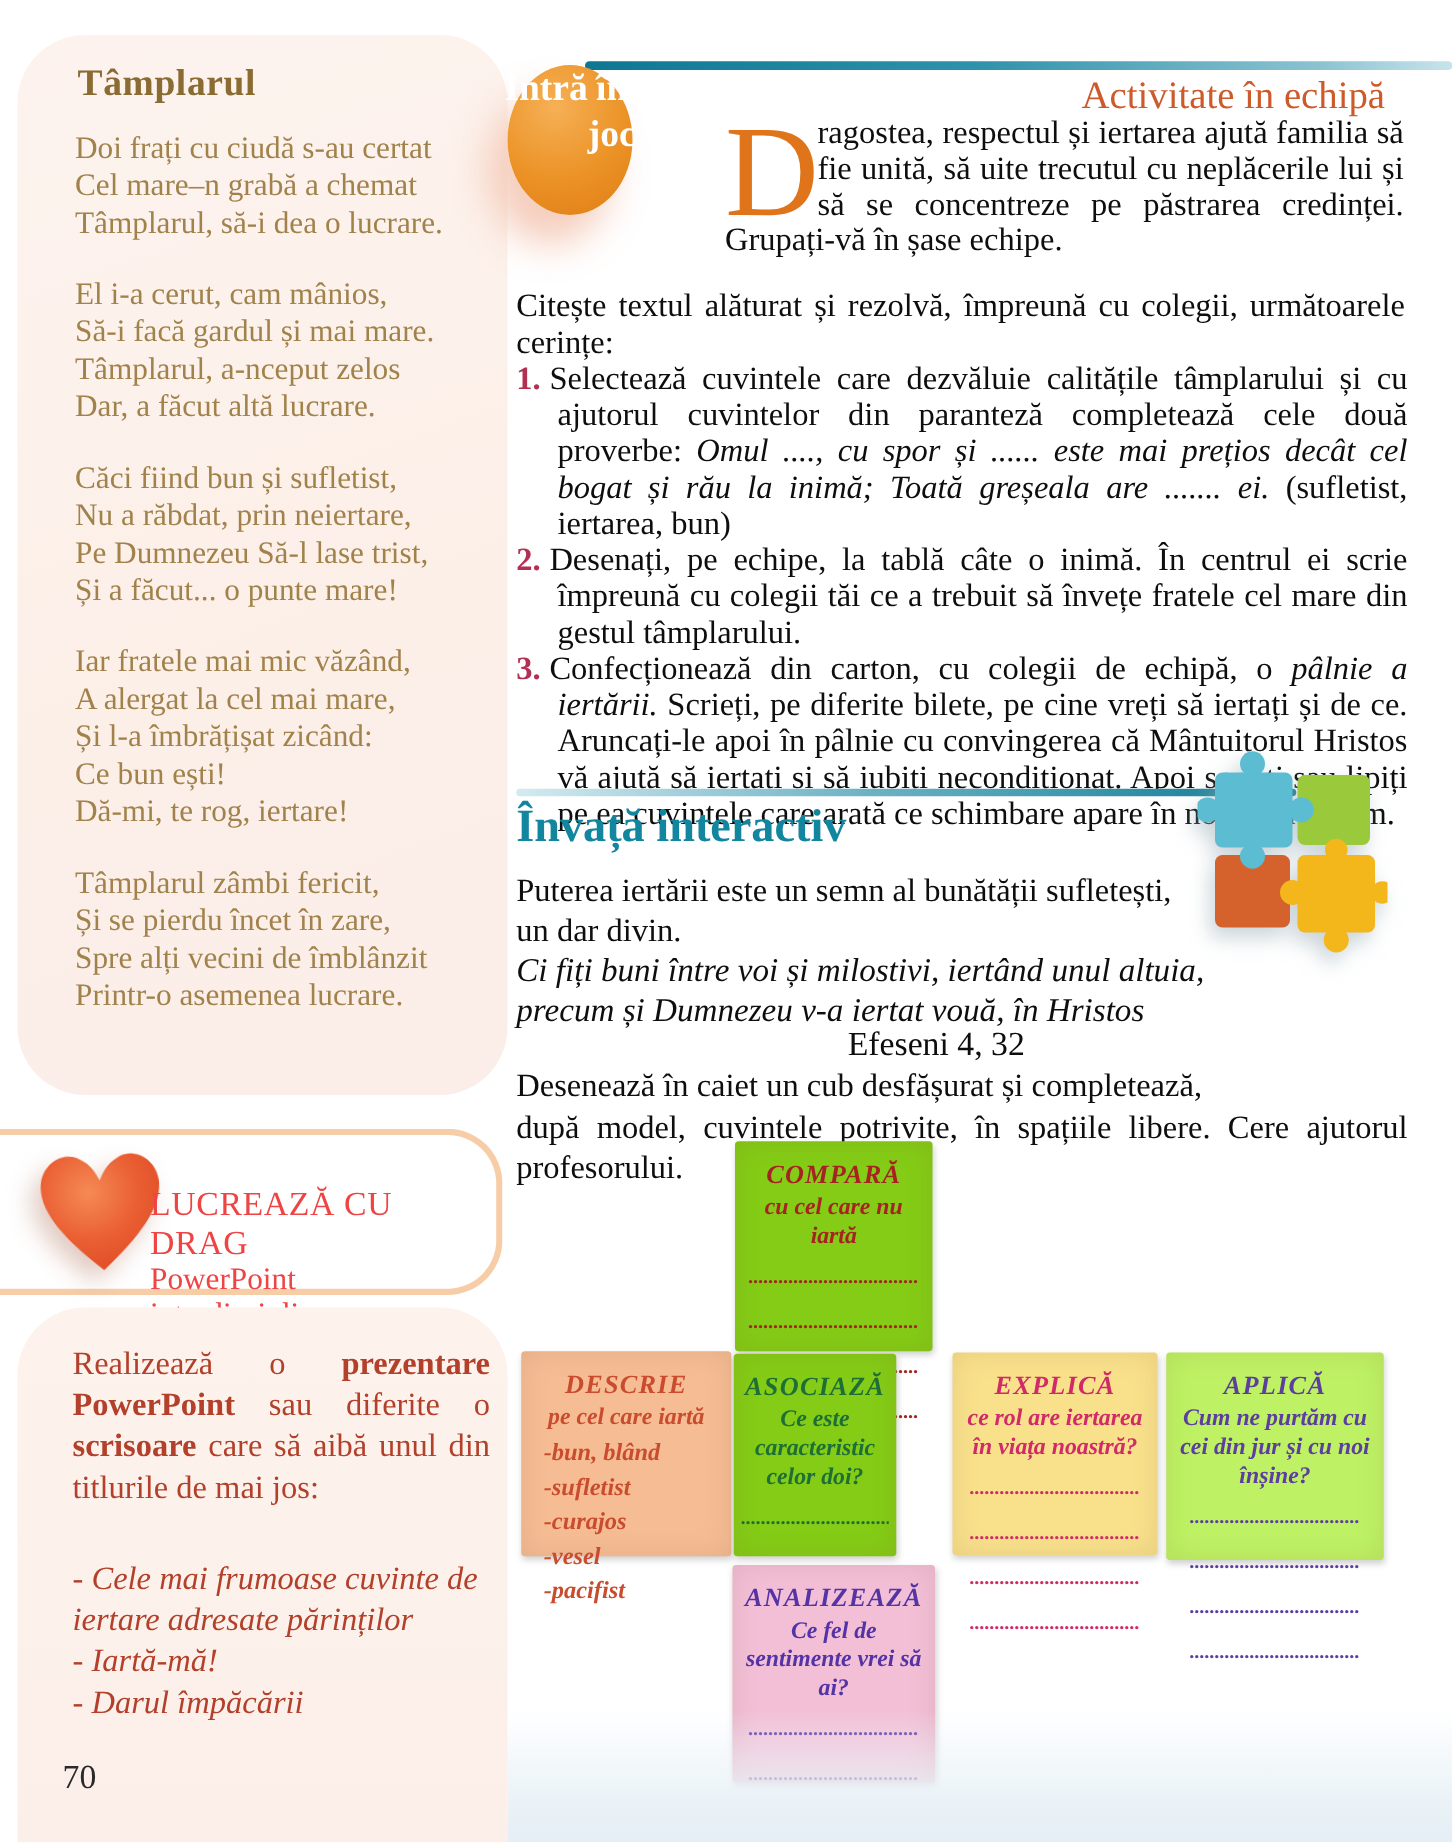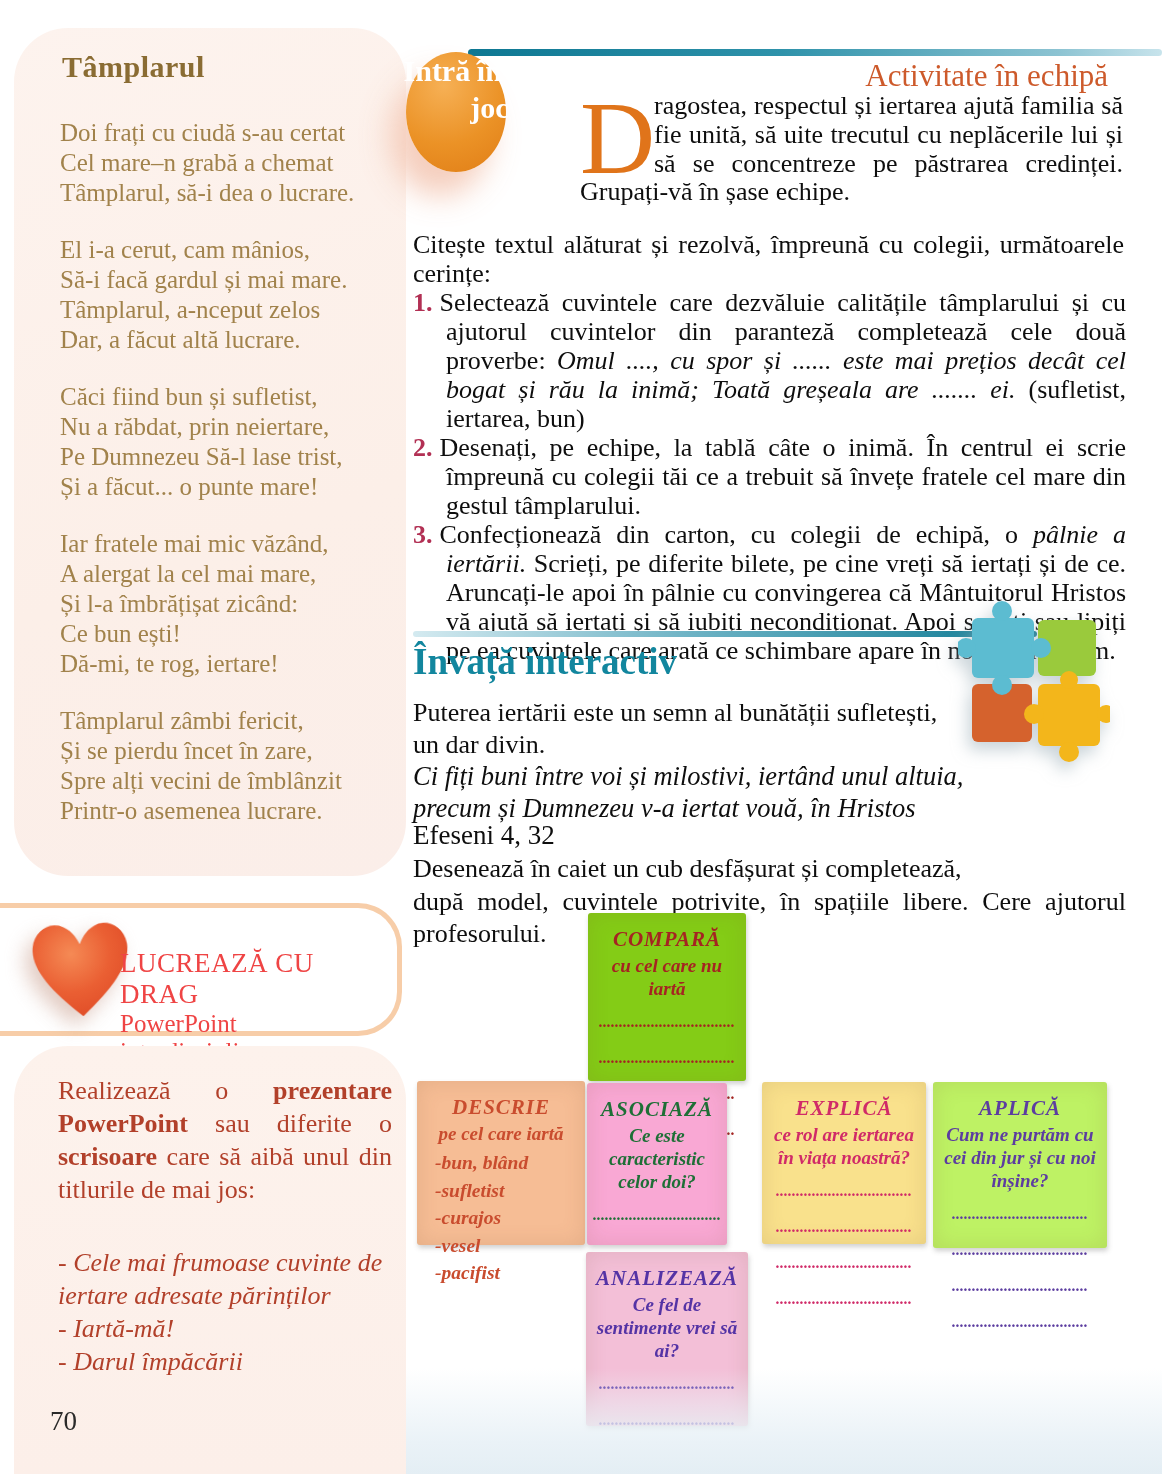--- a/index.html
+++ b/index.html
@@ -5,21 +5,21 @@
   html,body{margin:0;padding:0;background:#ffffff;}
   .page{position:relative;width:1162px;height:1474px;background:#ffffff;overflow:hidden;
         font-family:"Liberation Serif", serif;color:#0e0e0e;}
 
   
   .poem-panel{position:absolute;left:14px;top:28px;width:392px;height:848px;
               background:linear-gradient(160deg,#fdf3ee 0%,#fcefe8 60%,#fbeee9 100%);
               border-radius:54px;}
   .poem-title{position:absolute;left:48px;top:22px;font-size:30px;font-weight:bold;
               color:#8a6c33;letter-spacing:.5px;}
-  .poem-body{position:absolute;left:46px;top:76px;font-size:25px;line-height:30px;color:#a1824b;margin-top:14px;}
+  .poem-body{position:absolute;left:46px;top:76px;font-size:25px;line-height:30px;color:#a1824b;}
   .stanza{margin:0 0 27px 0;}
 
   .portfolio-box{position:absolute;left:0;top:903px;width:402px;height:133px;background:#ffffff;
                  border:5px solid #f7cda8;border-left:none;border-radius:0 44px 44px 0;
                  box-sizing:border-box;}
   .heart-wrap{position:absolute;left:22px;top:2px;width:118px;height:118px;
               filter:drop-shadow(-8px 10px 10px rgba(190,140,120,.45));transform:rotate(-3deg);}
   .portfolio-text{position:absolute;left:120px;right:12px;top:40px;text-align:left;color:#ef4444;}
   .portfolio-title{font-size:27px;letter-spacing:.5px;}
   .portfolio-sub{font-size:25px;}
@@ -57,21 +57,21 @@
   
   .mid-rule{position:absolute;left:413px;top:631px;width:624px;height:6px;border-radius:3px;
             background:linear-gradient(90deg,#d4eaf0 0%,#6cb2c4 45%,#0e7a93 100%);}
   .interactive-heading{position:absolute;left:413px;top:640px;font-size:37px;font-weight:bold;
                        color:#12869e;}
   .puzzle{position:absolute;left:958px;top:596px;width:152px;height:168px;
           filter:drop-shadow(-4px 8px 8px rgba(150,170,180,.5));}
   .int-para{position:absolute;left:413px;top:697px;width:560px;font-size:26px;line-height:32px;}
   .int-quote{position:absolute;left:413px;top:760px;width:560px;font-size:26.5px;line-height:32px;
              font-style:italic;}
-  .quote-ref{position:absolute;left:413px;top:820px;width:672px;text-align:left;font-size:27px;}
+  .quote-ref{position:absolute;left:413px;top:820px;width:672px;text-align:center;font-size:27px;}
   .inst1{position:absolute;left:413px;top:854px;width:720px;font-size:26px;}
   .inst2{position:absolute;left:413px;top:886px;width:713px;font-size:26px;line-height:32px;
          text-align:justify;}
 
   
   .cube-panel{position:absolute;box-sizing:border-box;padding:14px 6px 6px 6px;text-align:center;
               font-style:italic;font-weight:bold;border-radius:3px;
               box-shadow:inset 0 0 22px rgba(120,80,40,.14), 1px 3px 5px rgba(90,90,90,.28);}
   .p-title{font-size:21px;letter-spacing:1px;}
   .p-sub{font-size:19px;line-height:23px;padding:2px 4px 4px 4px;}
@@ -218,21 +218,21 @@
     <div class="p-title">DESCRIE</div>
     <div class="p-sub">pe cel care iartă</div>
     <div class="p-body">
         <div class="p-item">-bun, blând</div>
         <div class="p-item">-sufletist</div>
         <div class="p-item">-curajos</div>
         <div class="p-item">-vesel</div>
         <div class="p-item">-pacifist</div>
       </div>
   </div>
-  <div class="cube-panel" style="left: 587px; top: 1083px; width: 140px; height: 162px; background: #f9a8d4; color: rgb(30, 111, 54);">
+  <div class="cube-panel" style="left: 587px; top: 1083px; width: 130px; height: 162px; background: #84cc16; color: rgb(30, 111, 54);">
     <div class="p-title">ASOCIAZĂ</div>
     <div class="p-sub">Ce este caracteristic celor doi?</div>
     <div class="p-body">
         <div class="p-dots">..................................</div>
         <div class="p-dots">..................................</div>
         <div class="p-dots">..................................</div>
         <div class="p-dots">..................................</div>
       </div>
   </div>
   <div class="cube-panel" style="left: 762px; top: 1082px; width: 164px; height: 162px; background: rgb(249, 225, 140); color: rgb(208, 42, 104);">

